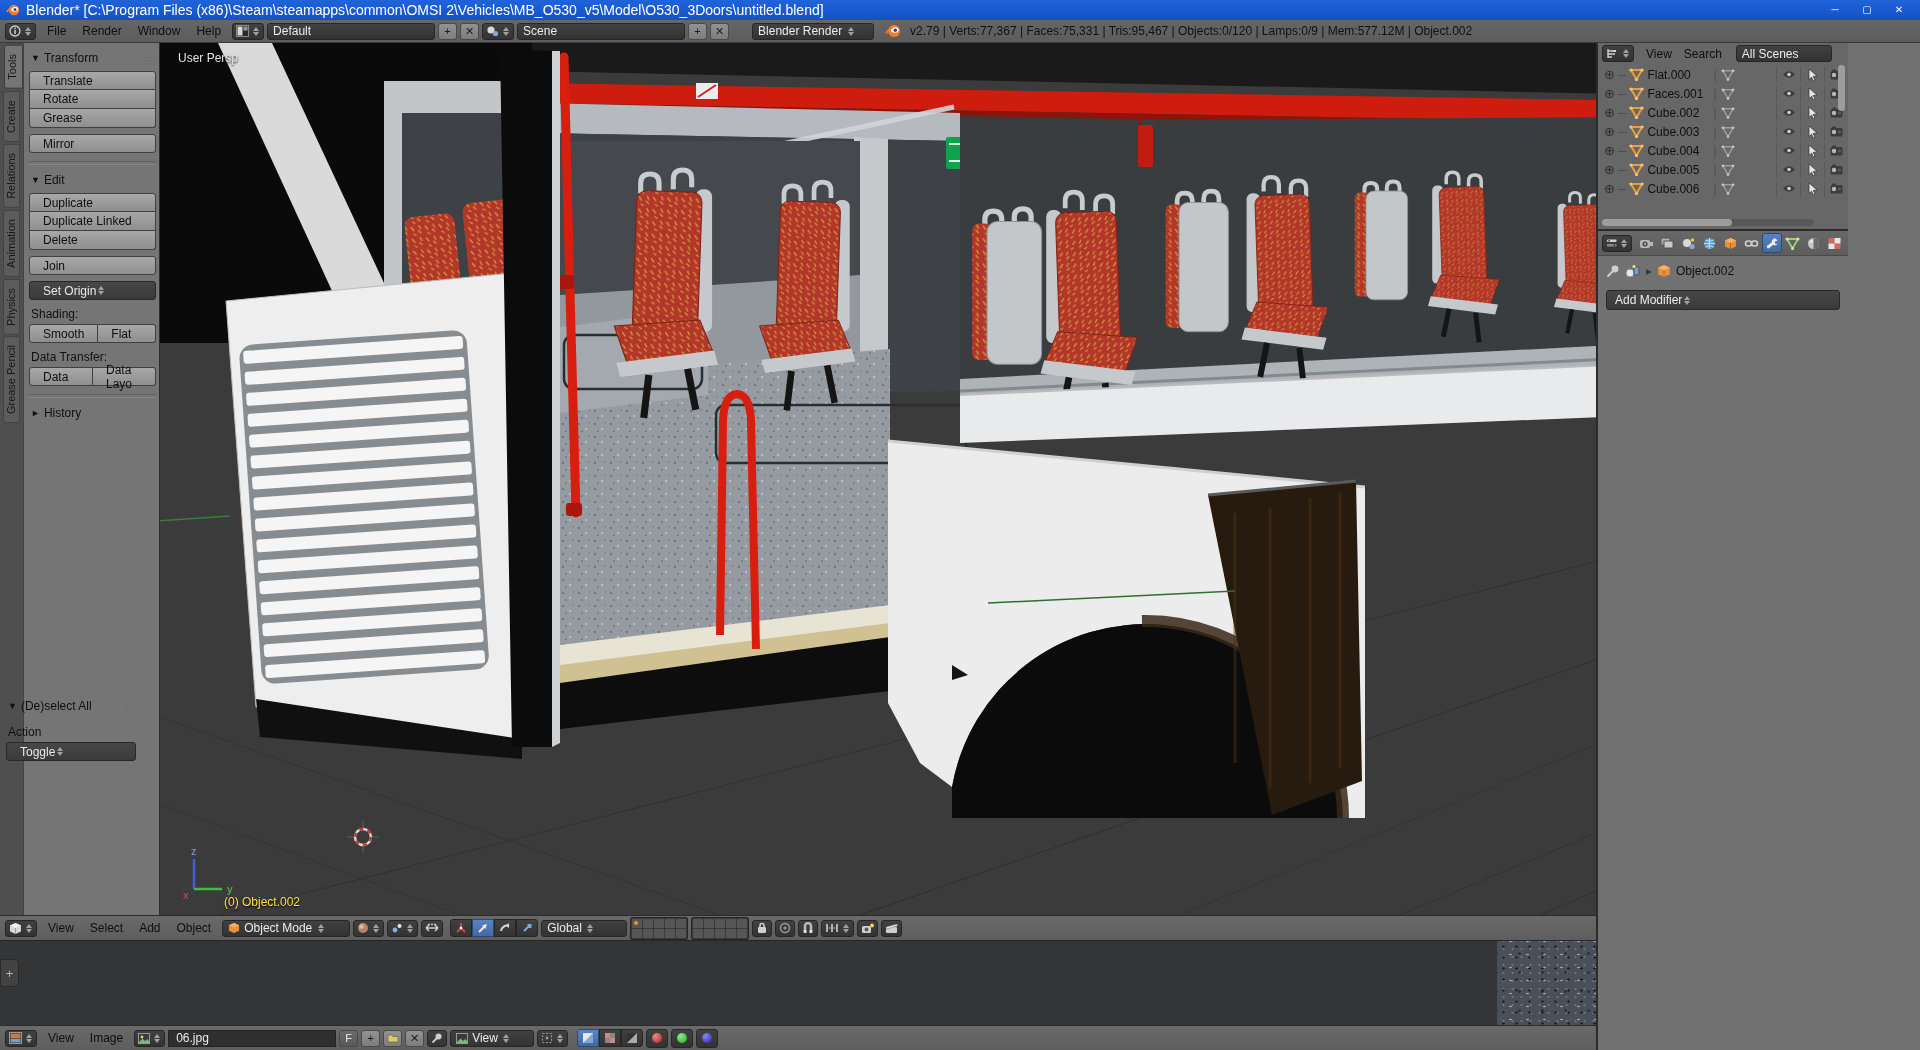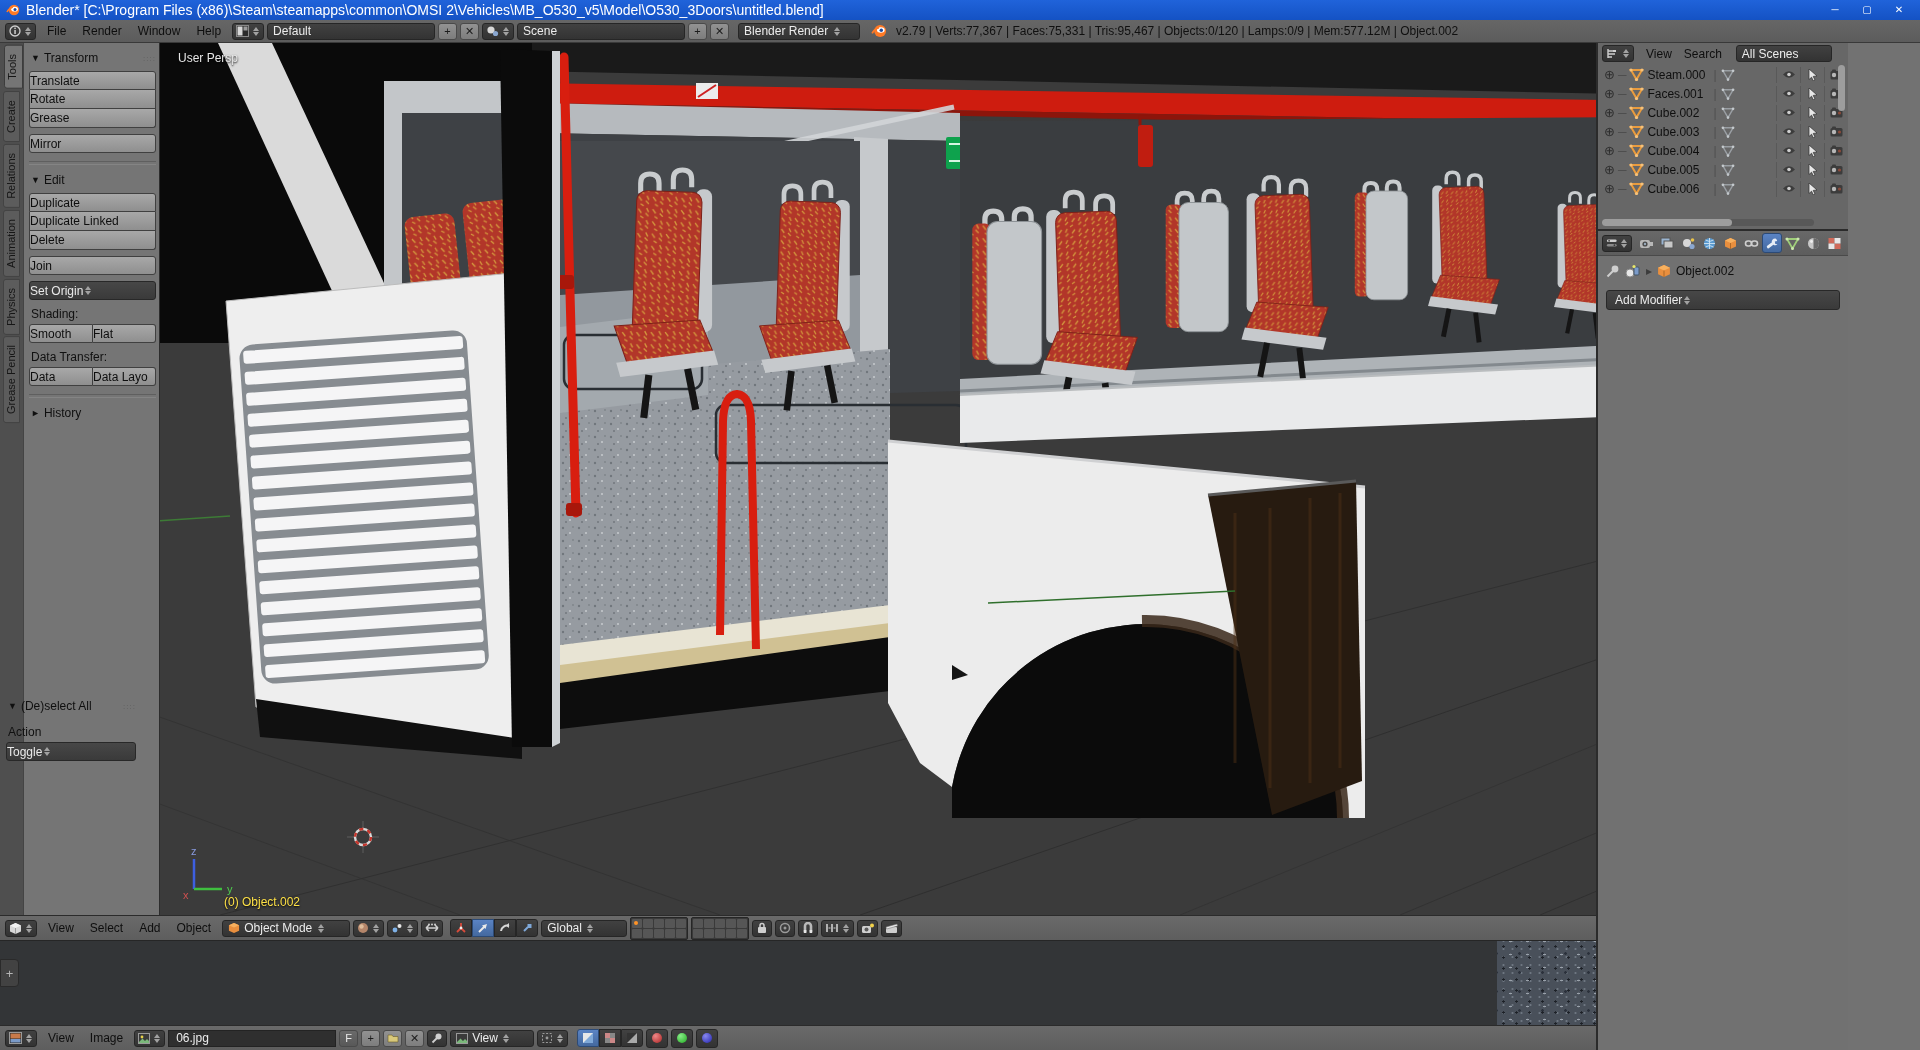--- a/index.html
+++ b/index.html
@@ -30,21 +30,21 @@
   .area3d{left:0;top:43px;width:1668px;height:897px;background:#3b3b3b}
   .toolshelf{left:0;top:0;width:160px;height:872px;background:#757575;border-right:1px solid #2c2c2c;box-sizing:border-box}
   .tabstrip{left:0;top:0;width:23px;height:872px;background:#4f4f4f;border-right:1px solid #444}
   .tab{writing-mode:vertical-rl;transform:rotate(180deg);background:#5c5c5c;border:1px solid #434343;
     border-radius:0 3px 3px 0;color:#161616;font-size:11px;padding:8px 1px;margin:2px 0 2px 3px;width:17px;
     box-sizing:border-box;text-align:center;display:block}
   .tab:first-child{background:#757575;border-color:#3c3c3c;margin-left:4px;width:19px}
   .shelf{left:23px;top:0;width:137px;height:872px;overflow:hidden;padding:6px 4px 0 6px;box-sizing:border-box}
   .phead{display:flex;align-items:center;gap:4px;color:#0f0f0f;margin:2px 0 6px 2px}
   .grip{margin-left:auto;color:#5e5e5e;font-size:8px;letter-spacing:1px}
-  .tbtn{display:flex;align-items:center;justify-content:flex-start;padding:0 0;height:19px;
+  .tbtn{display:flex;align-items:center;justify-content:flex-start;padding:0 13px;height:19px;
     background:linear-gradient(#a8a8a8,#8f8f8f);border:1px solid #404040;border-radius:3px;color:#0e0e0e;box-sizing:border-box}
   .grp .tbtn{border-radius:0;border-top-width:0}
   .grp .tbtn:first-child{border-radius:3px 3px 0 0;border-top-width:1px}
   .grp .tbtn:last-child{border-radius:0 0 3px 3px}
   .tbtn.dark{background:linear-gradient(#474747,#3a3a3a);color:#e9e9e9;border-color:#282828}
   .row2{display:flex}
   .row2 .tbtn{flex:1}
   .row2 .tbtn:first-child{border-radius:3px 0 0 3px}
   .row2 .tbtn:last-child{border-radius:0 3px 3px 0;border-left-width:0}
   .slabel{color:#101010;margin:7px 0 3px 2px}
@@ -149,21 +149,21 @@
       <circle cx="5" cy="5" r="3.6" fill="#d8d8d8"></circle>
         <circle cx="9.5" cy="8.5" r="2.6" fill="#8aa7d0"></circle>
     </svg>
       <b class="ud"></b>
   </span>
   <span class="dd" style="width:168px">
     <span>Scene</span>
   </span>
   <span class="lb">+</span>
   <span class="lb">✕</span>
-  <span class="dd" style="width:122px;margin-left:6px">
+  <span class="dd" style="width:122px;margin-left:20px">
     <span>Blender Render</span>
       <b class="ud"></b>
   </span>
   <svg style="margin-left:8px" width="16" height="16" viewBox="0 0 14 14">
     <circle cx="8" cy="7" r="5.2" fill="#ff7a26"></circle>
       <ellipse cx="8.6" cy="6.2" rx="3.4" ry="2.4" fill="#fff"></ellipse>
     <circle cx="9" cy="6.4" r="1.5" fill="#1b4aa0"></circle>
       <path d="M1,9 Q3,5 7,4" stroke="#ff7a26" stroke-width="1.6" fill="none"></path>
   </svg>
   <span class="stats">v2.79 | Verts:77,367 | Faces:75,331 | Tris:95,467 | Objects:0/120 | Lamps:0/9 | Mem:577.12M | Object.002</span>
@@ -647,21 +647,21 @@
     <div class="outrows">
         <div class="orow">
         <span style="color:#2e2e2e;font-size:13px">⊕</span>
         <span style="color:#4a4a4a">─</span>
         <svg class="mi" width="15" height="13" viewBox="0 0 15 13">
           <path d="M2,2 H13 L7.5,11.5 Z" fill="none" stroke="#ea9c3e" stroke-width="2"></path>
           <circle cx="2" cy="2" r="1.6" fill="#f7c27a"></circle>
             <circle cx="13" cy="2" r="1.6" fill="#f7c27a"></circle>
             <circle cx="7.5" cy="11.5" r="1.6" fill="#f7c27a"></circle>
           </svg>
-        <span class="nm">Steam.000</span>
+        <span class="nm">Flat.000</span>
         <span class="osep">|</span>
         <svg class="mi" width="14" height="12" viewBox="0 0 15 13">
           <path d="M2,2 H13 L7.5,11.5 Z" fill="none" stroke="#9a9fa4" stroke-width="1.6"></path>
           <circle cx="2" cy="2" r="1.4" fill="#c4c9cd"></circle>
             <circle cx="13" cy="2" r="1.4" fill="#c4c9cd"></circle>
             <circle cx="7.5" cy="11.5" r="1.4" fill="#c4c9cd"></circle>
           </svg>
         <span class="oright">
           <span>
             <svg width="14" height="9" viewBox="0 0 14 9">

